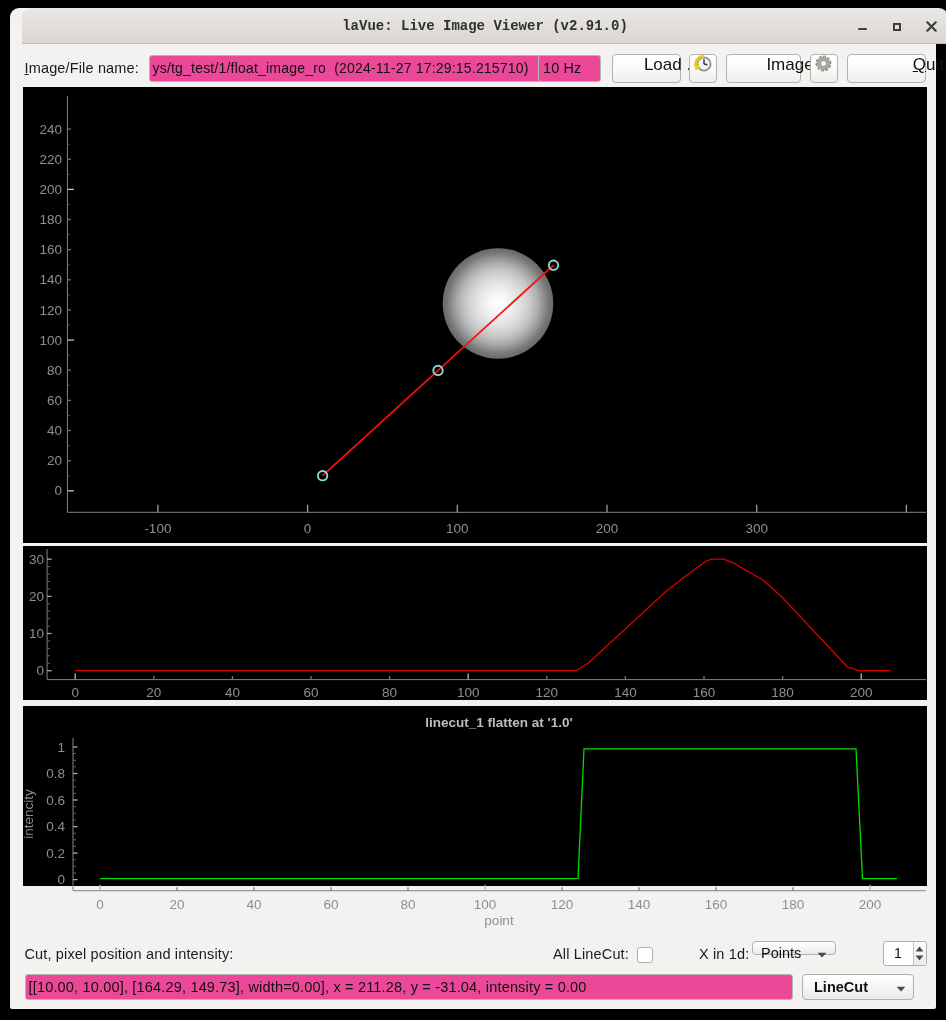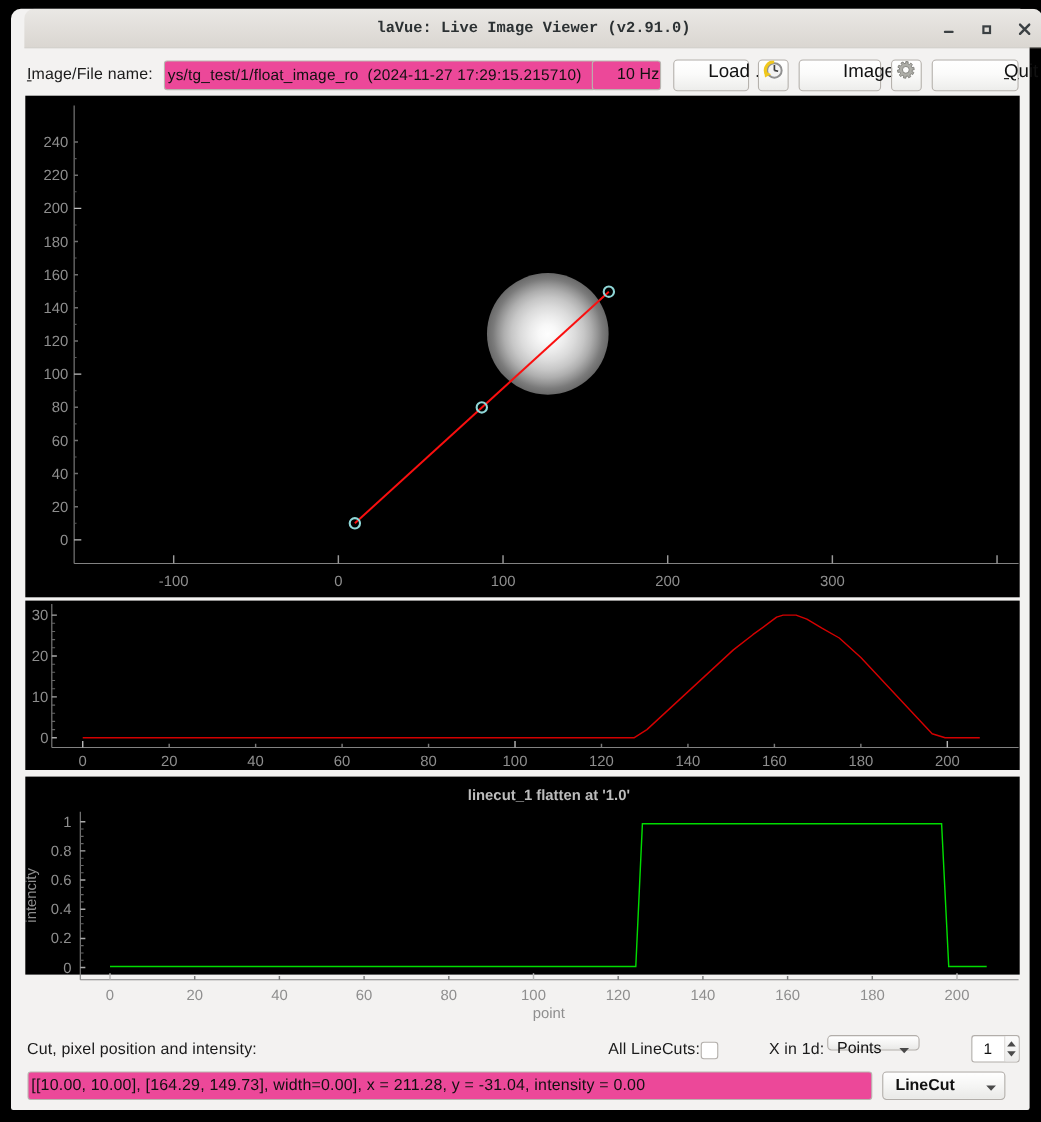--- a/index.html
+++ b/index.html
@@ -19,21 +19,21 @@
       <div id="title">laVue: Live Image Viewer (v2.91.0)</div>
     <div class="wbtn" style="left:836px;top:19.8px;width:9px;height:2.6px;background:#3b4043;border-radius:1px"></div>
     <div class="wbtn" style="left:870.5px;top:14.6px;width:8px;height:8px;border:2.1px solid #3b4043"></div>
     <div class="wbtn" style="left:903.5px;top:13.2px;width:11px;height:11px;line-height:0"><svg width="11" height="11" viewBox="0 0 11 11">
           <path d="M1.3,1.3 L9.7,9.7 M9.7,1.3 L1.3,9.7" stroke="#3b4043" stroke-width="2.2" stroke-linecap="round"></path>
         </svg></div>
   </div>
 
   <div class="lbl" style="left:14.5px;top:53px;"><span style="text-decoration:underline">I</span>mage/File name:</div>
   <div class="field" style="left:138.5px;top:46.8px;width:393px;height:27.4px;line-height:25.5px;padding-left:3px;letter-spacing:0.2px;font-size:14px;">ys/tg_test/1/float_image_ro&nbsp;&nbsp;(2024-11-27 17:29:15.215710)</div>
-  <div class="field" style="left:528px;top:46.8px;width:62.5px;height:27.4px;line-height:25.5px;padding-left:22px;">10 Hz</div>
+  <div class="field" style="left:528px;top:46.8px;width:62.5px;height:27.4px;line-height:25.5px;padding-left:4px;">10 Hz</div>
   <div class="btn" style="left:602px;top:46px;width:68.5px;height:28.5px;">
       <svg width="17" height="16" viewBox="0 0 17 16">
         <rect x="6.5" y="1" width="8.6" height="10" rx="0.8" fill="#f2f0ea" stroke="#9a9487" stroke-width="1"></rect>
         <rect x="1" y="3" width="6" height="4" rx="0.6" fill="#cdb788" stroke="#a08d60" stroke-width="0.8"></rect>
         <rect x="1" y="5" width="13.6" height="9.6" rx="1" fill="#d9c394" stroke="#a08d60" stroke-width="0.8"></rect>
         <path d="M1.2,14.4 L3.6,8.6 L16.4,8.6 L14.2,14.4 z" fill="#e8d6ab" stroke="#a08d60" stroke-width="0.8"></path>
         <rect x="8.3" y="3.2" width="5" height="1.1" fill="#bbb"></rect>
         <rect x="8.3" y="5.2" width="5" height="1.1" fill="#ccc"></rect>
       </svg>
       <span style="margin-left:4px">Load ...</span>
@@ -248,21 +248,21 @@
         <text x="770" y="203" font-size="13.5" fill="#8e8e8e" text-anchor="middle">180</text>
         <line x1="847" y1="178.7" x2="847" y2="184.7" stroke="#b5b5b5" stroke-width="1.3"></line>
         <text x="847" y="203" font-size="13.5" fill="#8e8e8e" text-anchor="middle">200</text>
         <text x="10" y="108" font-size="13.5" fill="#8e8e8e" text-anchor="middle" transform="rotate(-90 10 108)">intencity</text>
         <text x="476" y="219" font-size="13.5" fill="#8e8e8e" text-anchor="middle">point</text>
         <path d="M77,172.6 L555,172.6 L561,42.8 L833,42.8 L839.5,172.6 L874,172.6" stroke="#00dc00" stroke-width="1.3" fill="none"></path>
       </svg>
     </div>
 
   <div class="lbl" style="left:14.5px;top:939px;">Cut, pixel position and intensity:</div>
-  <div class="lbl" style="left:543px;top:939px;">All LineCuts:</div>
+  <div class="lbl" style="left:543px;top:939px;">All LineCut:</div>
   <div style="position:absolute;left:627px;top:939px;width:16px;height:16px;background:#fff;border:1px solid #b2aeaa;border-radius:3px"></div>
   <div class="lbl" style="left:689px;top:939px;">X in 1d:</div>
   <div class="combo" style="left:742px;top:933.4px;width:84px;height:14px;line-height:23px;padding-left:8px;">Points<span style="position:absolute;right:8px;top:10px;line-height:0;"><svg width="10" height="6" viewBox="0 0 10 6">
           <path d="M0.6,0.8 L9.4,0.8 L5,5.6 z" fill="#4a4a4a"></path>
         </svg></span></div>
   <div style="position:absolute;left:873px;top:933.4px;width:43.6px;height:25px;background:#fff;border:1px solid #b2aeaa;border-radius:3px;">
      <div style="position:absolute;left:0;top:0;width:28px;height:23px;line-height:23px;text-align:center;font-size:14px;color:#111">1</div>
      <div style="position:absolute;left:28.5px;top:0;width:13.9px;height:23px;background:linear-gradient(#fcfcfc,#ebebea);border-left:1px solid #c4c0bc;border-radius:0 3px 3px 0;"></div>
      <div style="position:absolute;left:31px;top:4px;width:9px;height:6px;line-height:0;"><svg width="9" height="6" viewBox="0 0 9 6">
           <path d="M0.6,5.4 L8.4,5.4 L4.5,0.6 z" fill="#4a4a4a"></path>

